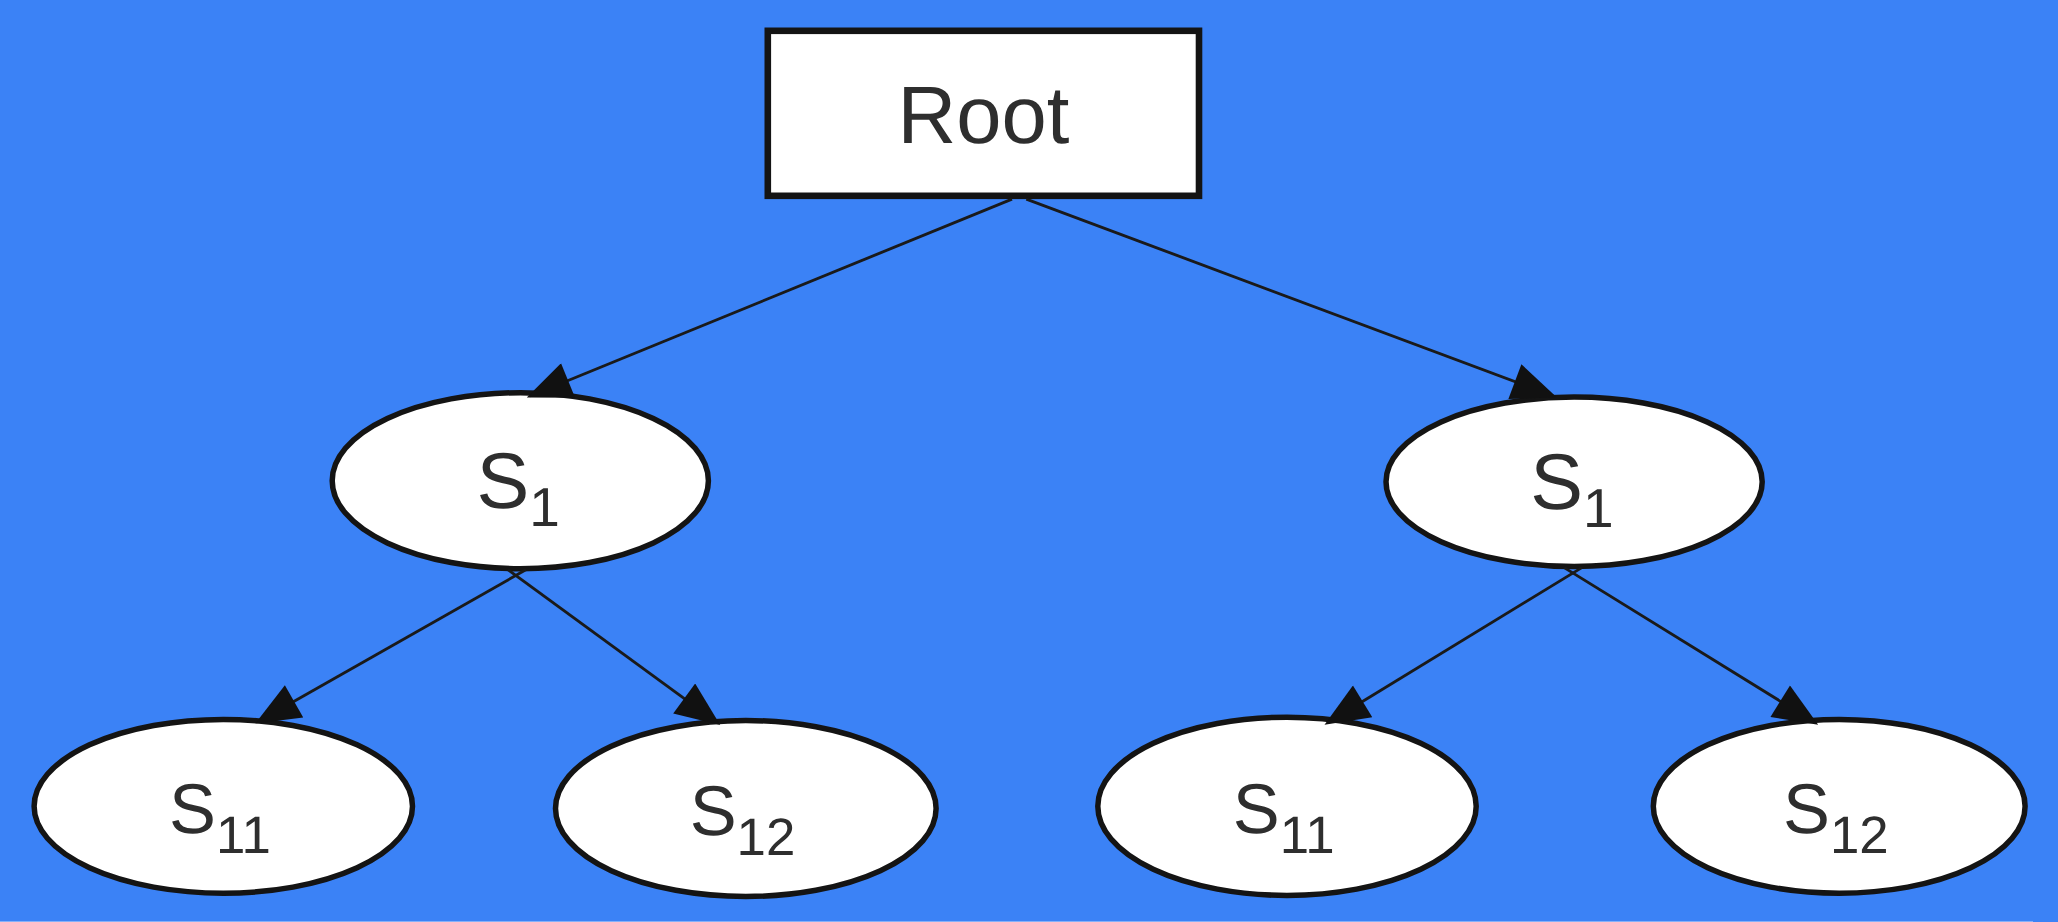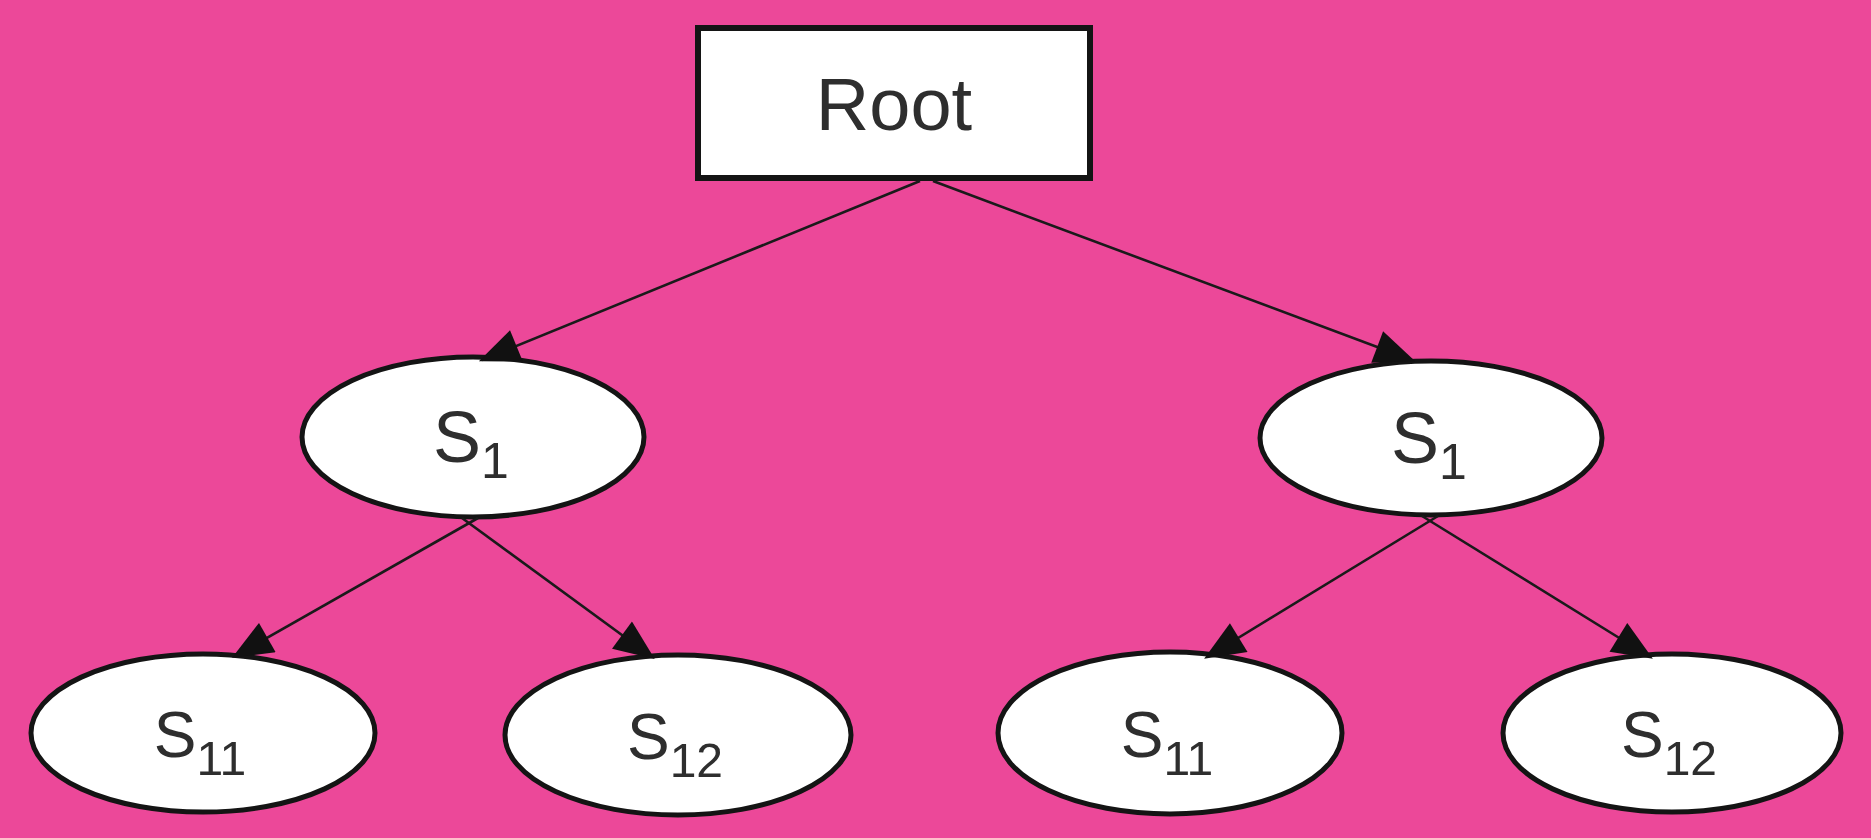--- a/index.html
+++ b/index.html
@@ -8,21 +8,21 @@
     background: #ffffff;
     width: 1871px;
     height: 838px;
     overflow: hidden;
     font-family: "Liberation Sans", sans-serif;
   }
   .diagram-stage {
     width: 1871px;
     height: 838px;
     position: relative;
-    background: #ec4899;
+    background: #3b82f6;
   }
   svg { display: block; }
   .node-shape {
     fill: #ffffff;
     stroke: #141414;
   }
   .edge-line {
     stroke: #1a1a1a;
     stroke-width: 2.6;
     fill: none;

